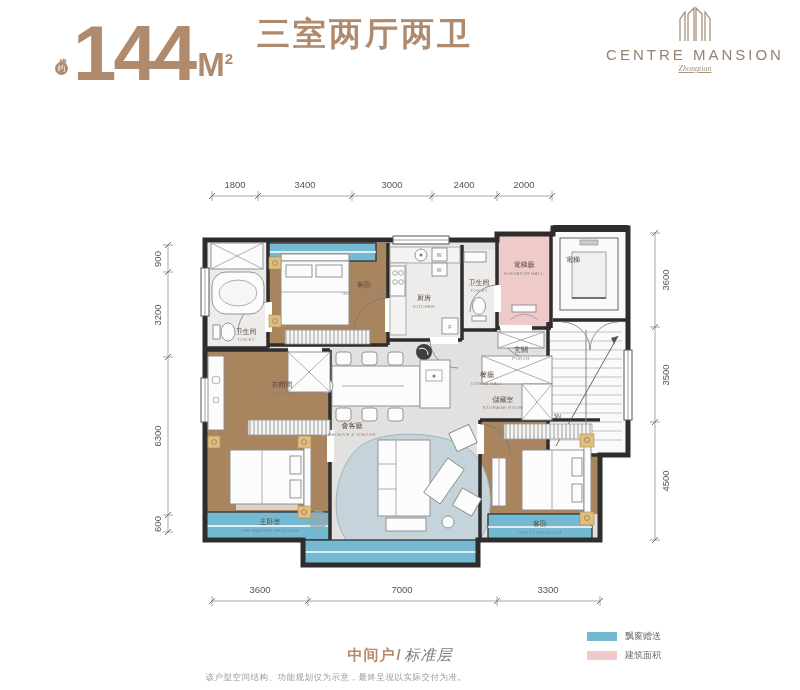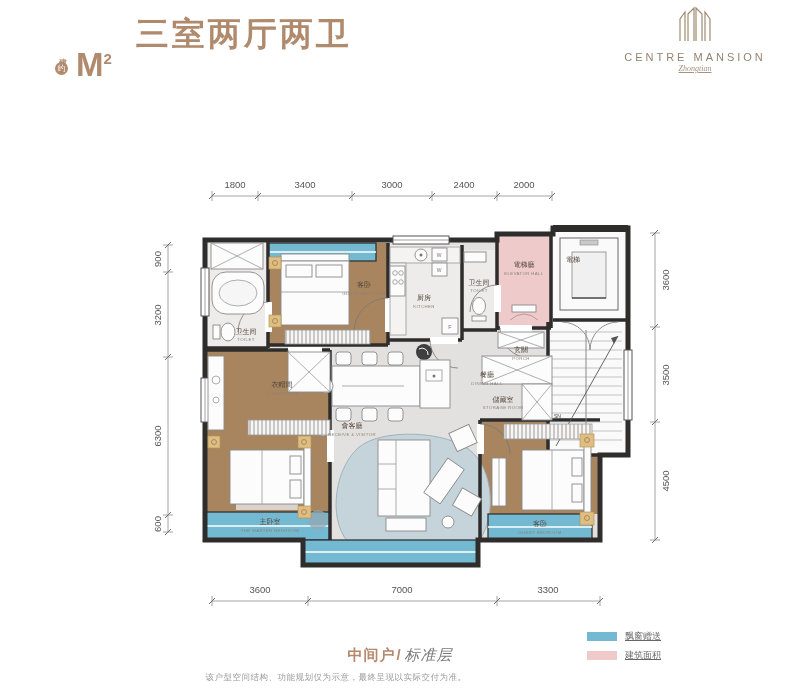--- a/index.html
+++ b/index.html
@@ -13,27 +13,27 @@
   .vert-text{writing-mode:vertical-rl;font-size:8px;letter-spacing:2px;color:#b08a6c;}
   .approx-circle{width:13px;height:13px;border-radius:50%;background:#b08a6c;color:#fff;
        font-size:8px;display:flex;align-items:center;justify-content:center;margin-top:3px;}
   .big-num{font-size:78px;font-weight:bold;line-height:.86;letter-spacing:-3px;}
   .unit{font-size:33px;font-weight:bold;margin-left:3px;margin-bottom:3px;}
   .unit sup{font-size:15px;}
   .layout-desc{font-size:33px;font-weight:bold;margin-left:24px;margin-bottom:30px;letter-spacing:3px;}
 
   
   .logo{position:absolute;left:600px;top:6px;width:190px;text-align:center;color:#95836f;}
-  .logo-en{font-size:11px;letter-spacing:3px;margin-top:5px;}
+  .logo-en{font-size:15px;letter-spacing:3px;}
   .logo-script{font-family:"Liberation Serif",serif;font-style:italic;font-size:8px;margin-top:1px;color:#a29382;text-decoration:underline;}
   .logo-cn{font-family:"Liberation Serif",serif;font-size:24px;font-weight:bold;letter-spacing:5px;color:#a3845f;margin-top:7px;}
 
   
   .legend{position:absolute;left:587px;top:630px;font-size:9px;color:#666;}
-  .legend-row{display:flex;align-items:center;margin-bottom:6px;text-decoration:underline;}
+  .legend-row{display:flex;align-items:center;margin-bottom:6px;}
   .swatch{width:30px;height:9px;margin-right:8px;display:inline-block;}
   .unit-line{position:absolute;top:646px;left:0;width:800px;text-align:center;font-size:15px;color:#777;}
   .unit-name{color:#b5896b;font-weight:bold;letter-spacing:1px;}
   .unit-slash{color:#b5896b;margin:0 4px 0 1px;font-weight:bold;}
   .floor-name{letter-spacing:1px;font-style:italic;}
   .disclaimer{position:absolute;top:672px;left:0;width:672px;text-align:center;font-size:8.5px;color:#9a9a9a;letter-spacing:.5px;}
 
   
   #plan{position:absolute;left:0;top:0;}
   .dt{font-size:9.5px;fill:#555;}
@@ -301,20 +301,21 @@
   </g>
 </svg>
 
 <div class="title-block">
   <div class="vert">
     <span class="vert-text">建筑面积</span>
     <span class="approx-circle">
         <span>约</span>
       </span>
   </div>
+  <div class="big-num">144</div>
   <div class="unit"><span>M</span><sup>2</sup></div>
   <div class="layout-desc">三室两厅两卫</div>
 </div>
 
 <div class="logo">
   <svg width="48" height="36" viewBox="0 0 48 36">
     <path d="M9,35 V13 l5,-7 v29 M17,35 V8 l6,-6 v33 M25,35 V2 l6,6 v27 M34,35 V6 l5,7 v22" fill="none" stroke="#a08b72" stroke-width="1.2"></path>
   </svg>
   <div class="logo-en">CENTRE MANSION</div>
   <div class="logo-script">Zhongtian</div>

